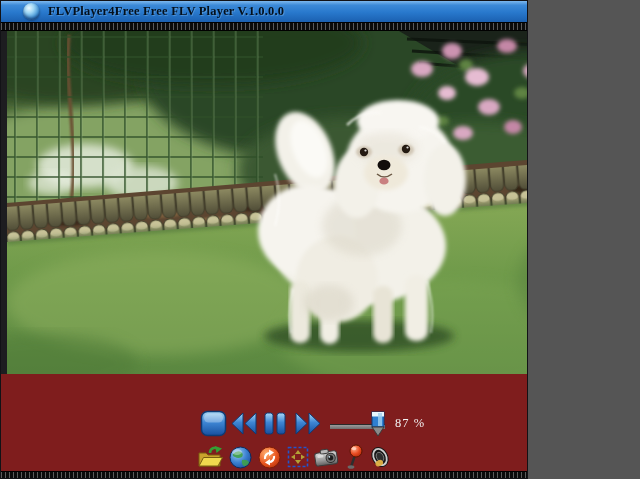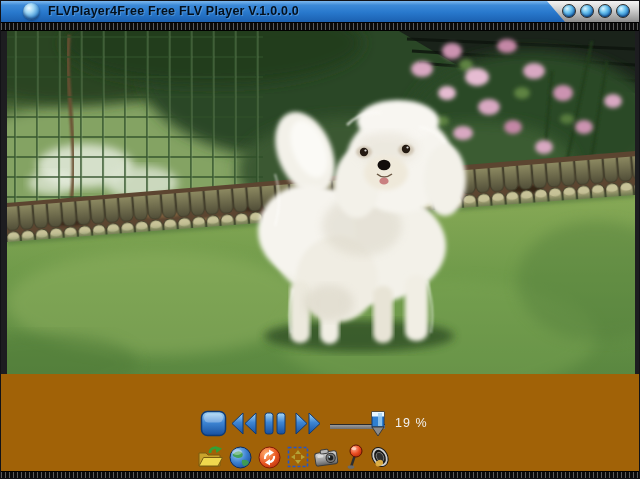--- a/index.html
+++ b/index.html
@@ -1,18 +1,18 @@
 <!DOCTYPE html>
 <html><head>
 <meta charset="utf-8">
 <style>
   html,body{margin:0;padding:0;background:#555;}
   .window{
-    position:relative;width:640px;height:479px;overflow:hidden;
-    background:#a16207;font-family:Liberation Sans, sans-serif;
+    position:relative;width:528px;height:479px;overflow:hidden;
+    background:#7f1d1d;font-family:Liberation Serif, serif;
     box-sizing:border-box;border:1px solid #121216;
   }
   
   .titlebar{
     position:absolute;left:0;top:0;width:640px;height:21px;
     background:linear-gradient(180deg,#7db8ee 0%,#3c8ad8 20%,#2878cc 55%,#1b60b0 100%);
   }
   .logo-orb{
     position:absolute;left:22px;top:2px;width:17px;height:17px;border-radius:50%;
     background:radial-gradient(circle at 35% 30%,#eaf9ff 0%,#9fd7f5 30%,#3b8fd4 65%,#15518f 100%);
@@ -296,21 +296,21 @@
     </span>
     <div class="vol-track"></div>
     <span class="vol-thumb">
       <svg width="14" height="26" viewBox="0 0 14 26">
         <rect x="1" y="1" width="12" height="15" fill="#2f7fd0" stroke="#0e3a74"></rect>
         <rect x="1" y="1" width="12" height="4.5" fill="#e8f6ff"></rect>
         <rect x="7" y="2" width="4" height="13" fill="#9fd0f0" opacity=".8"></rect>
         <polygon points="1,16 13,16 7,25" fill="#8a8a8a" stroke="#3a3a3a"></polygon>
       </svg>
     </span>
-    <span class="vol-label">19 %</span>
+    <span class="vol-label">87 %</span>
   </div>
 
   <div class="toolbar-row">
     <span class="tool-btn" style="left:196px">
       <svg width="26" height="24" viewBox="0 0 26 24">
         <path d="M2 8 L9 8 L11 10 L23 10 L23 21 L2 21 Z" fill="#c9a32c" stroke="#7a5c10"></path>
         <path d="M2 21 L6.5 12.5 L25.5 12.5 L21 21 Z" fill="#f0d84e" stroke="#7a5c10"></path>
         <path d="M13 8 C13 3 18 1.5 21 4" fill="none" stroke="#35a035" stroke-width="2.6"></path>
         <polygon points="18,1 25,3.5 19.5,8" fill="#35a035"></polygon>
       </svg>

